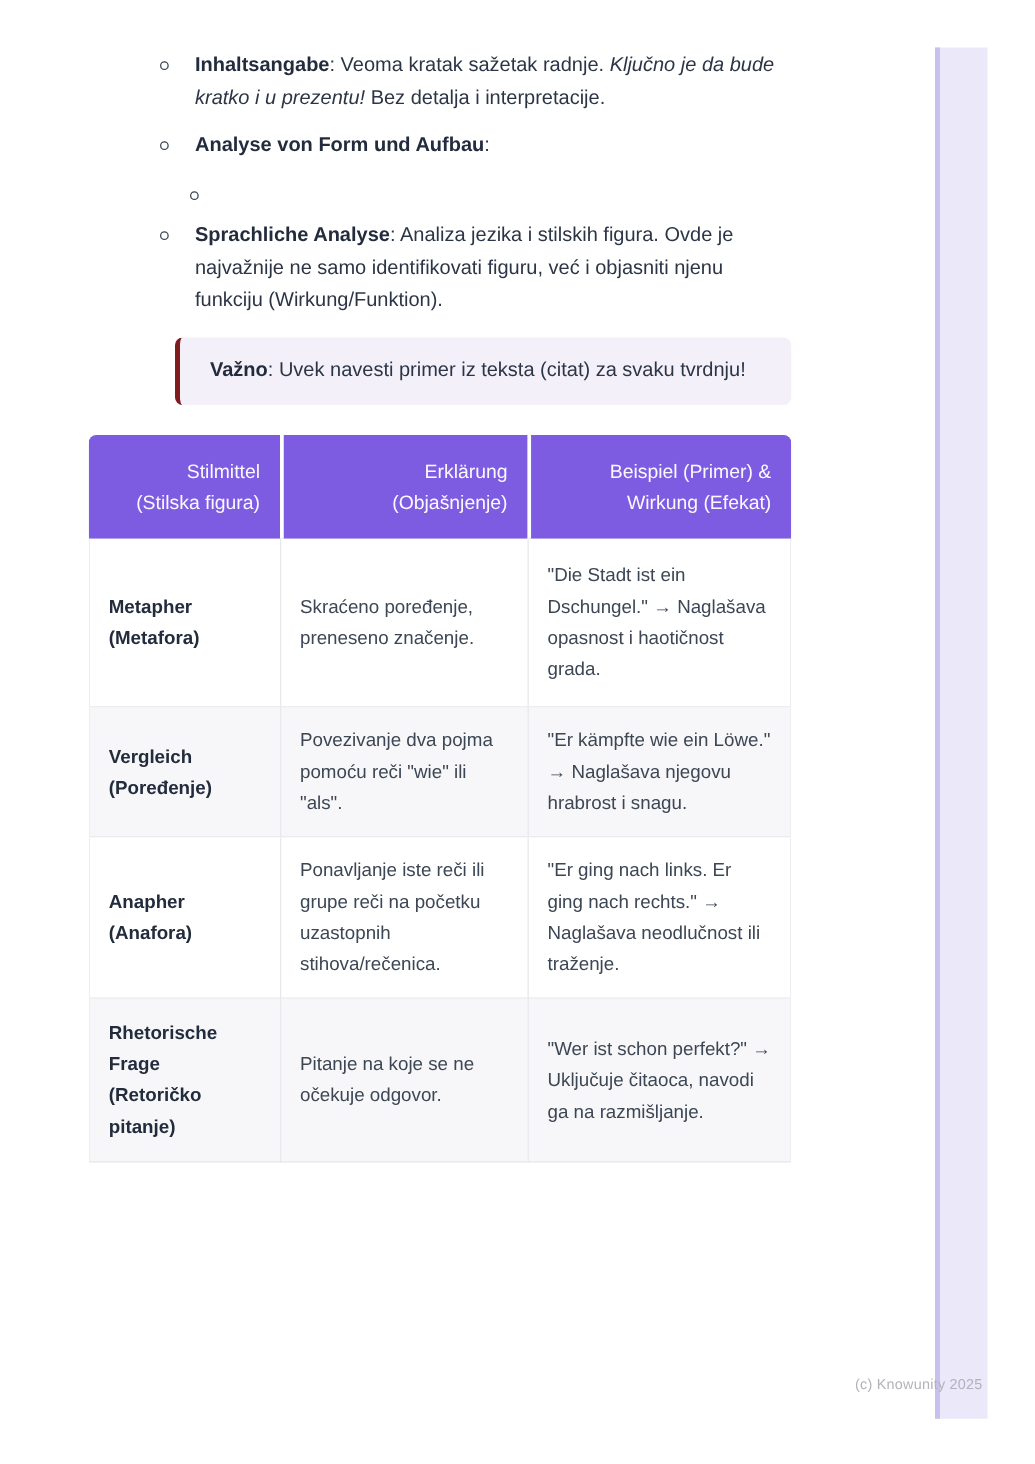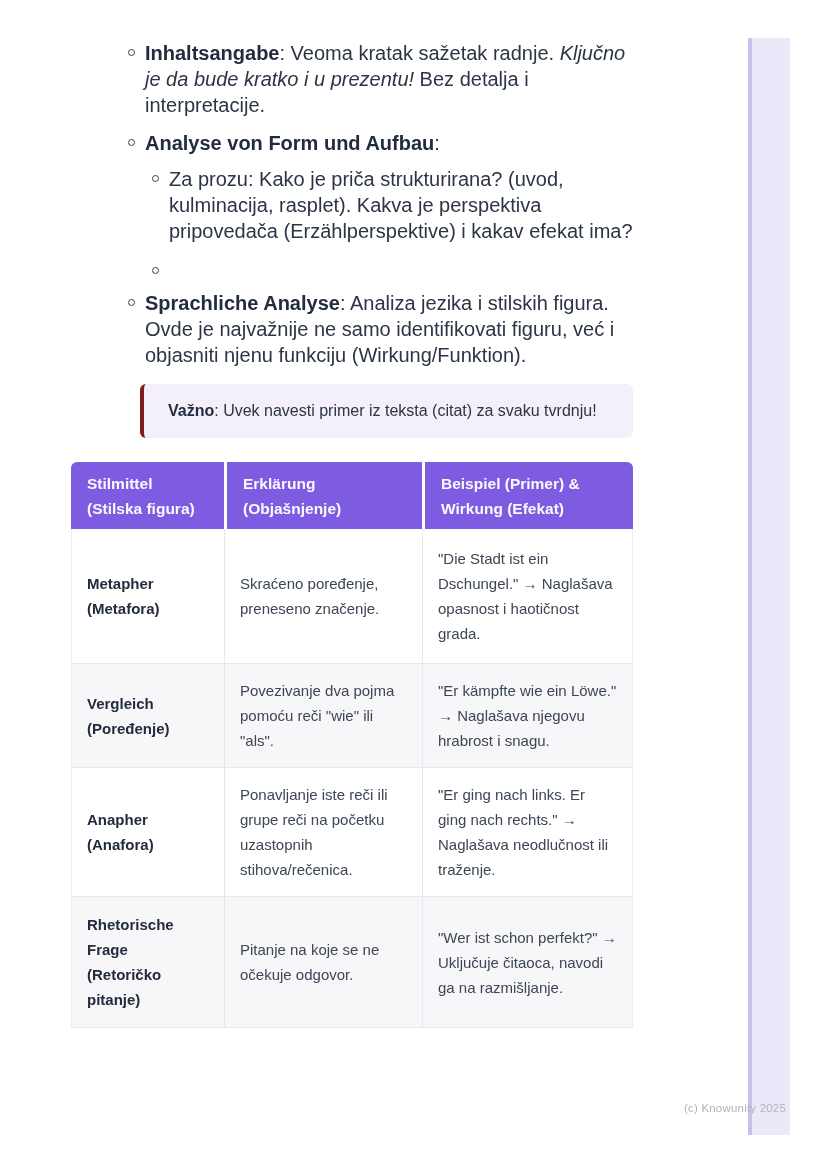--- a/index.html
+++ b/index.html
@@ -19,21 +19,21 @@
     z-index:4;
   }
   .watermark {
     position:absolute; left:684px; top:1102px; z-index:5;
     font-size:11.5px; color:#b2b2ba; letter-spacing:0.2px;
     white-space:nowrap;
   }
 
   .content { position:absolute; left:71px; top:28px; width:562px; z-index:2; }
 
-  .li { display:flex; gap:10px; font-size:20px; line-height:26px; }
+  .li { display:flex; gap:21px; font-size:16px; line-height:26px; }
   .l1 { padding-left:57px; margin-top:12px; }
   .l2 { padding-left:81px; margin-top:10px; }
   .dot {
     flex:none; width:7px; height:7px; margin-top:9px;
     border:1.5px solid #3a4352; border-radius:50%; background:#fff;
   }
   .txt b { color:#232c3d; }
   .heading { margin-bottom:2px; }
 
   .callout {
@@ -41,22 +41,22 @@
     background:#f3f0fa; border-left:4px solid #7f1d1d; border-radius:6px;
     padding:14px 24px; font-size:16px; line-height:26px; color:#2c3546;
   }
   .callout b { color:#232c3d; }
 
   .table-clip { margin-top:24px; height:681px; overflow:hidden; }
   table { border-collapse:separate; border-spacing:0; width:562px; table-layout:fixed; }
   col.c1 { width:153px; } col.c2 { width:198px; } col.c3 { width:211px; }
   thead th {
     background:#7d5ce1; color:#faf9ff;
-    font-size:15.5px; font-weight:700; text-align:left;
-    padding:0 16px; line-height:25px; height:67px; vertical-align:middle;
+    font-size:15.5px; font-weight:400; text-align:right;
+    padding:0 16px; line-height:25px; height:83px; vertical-align:middle;
   }
   thead th + th { border-left:3px solid #ffffff; }
   thead th:first-child { border-top-left-radius:6px; }
   thead th:last-child { border-top-right-radius:6px; }
 
   tbody td {
     font-size:15px; line-height:25px; color:#3c4654;
     padding:14px 15px; vertical-align:middle;
     border-bottom:1px solid #e8e8ec; background:#ffffff;
   }
@@ -81,24 +81,20 @@
     <div class="li l1">
       <span class="dot"></span>
       <div class="txt"><b>Inhaltsangabe</b><span>: Veoma kratak sažetak radnje. </span><i>Ključno je da bude kratko i u prezentu!</i><span> Bez detalja i interpretacije.</span></div>
     </div>
 
     <div class="li l1 heading">
       <span class="dot"></span>
       <div class="txt"><b>Analyse von Form und Aufbau</b><span>:</span></div>
     </div>
 
-    <div class="li l2">
-      <span class="dot"></span>
-      <div class="txt">Za prozu: Kako je priča strukturirana? (uvod, kulminacija, rasplet). Kakva je perspektiva pripovedača (Erzählperspektive) i kakav efekat ima?</div>
-    </div>
 
     <div class="li l2" style="margin-top:14px">
       <span class="dot"></span>
     </div>
 
     <div class="li l1" style="margin-top:16px">
       <span class="dot"></span>
       <div class="txt"><b>Sprachliche Analyse</b><span>: Analiza jezika i stilskih figura. Ovde je najvažnije ne samo identifikovati figuru, već i objasniti njenu funkciju (Wirkung/Funktion).</span></div>
     </div>
 

